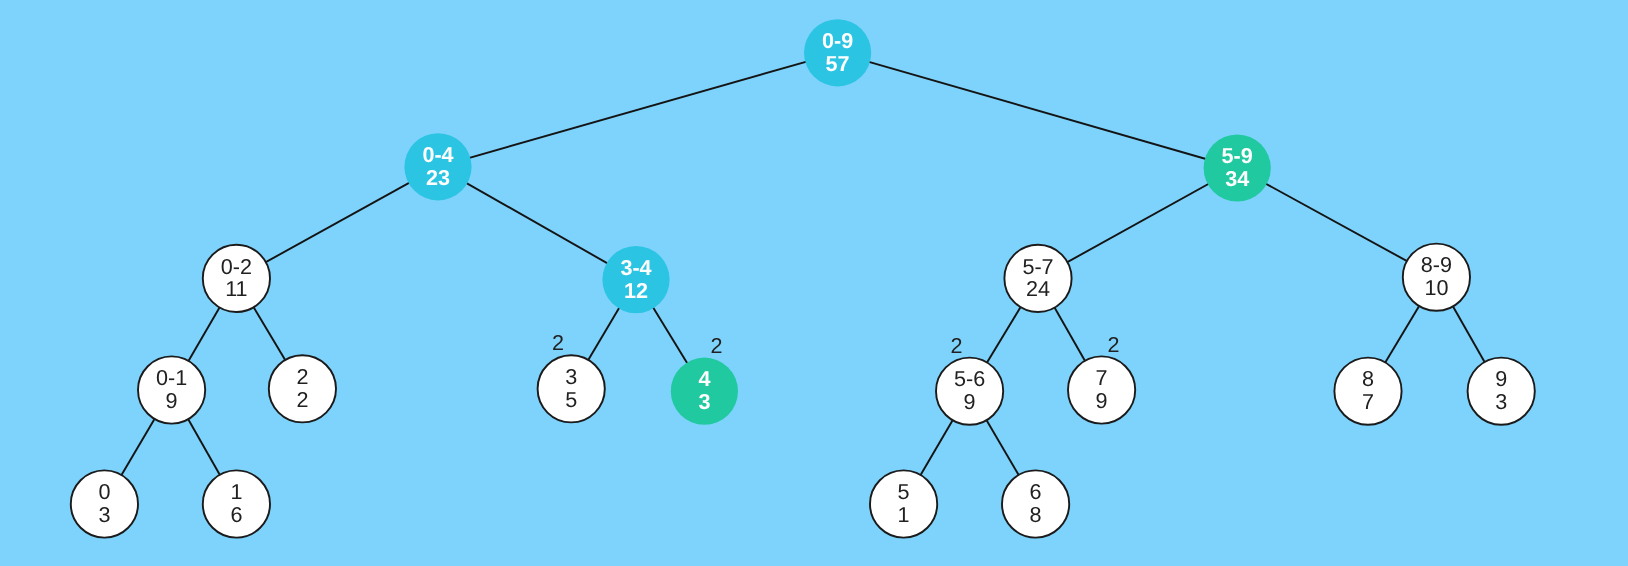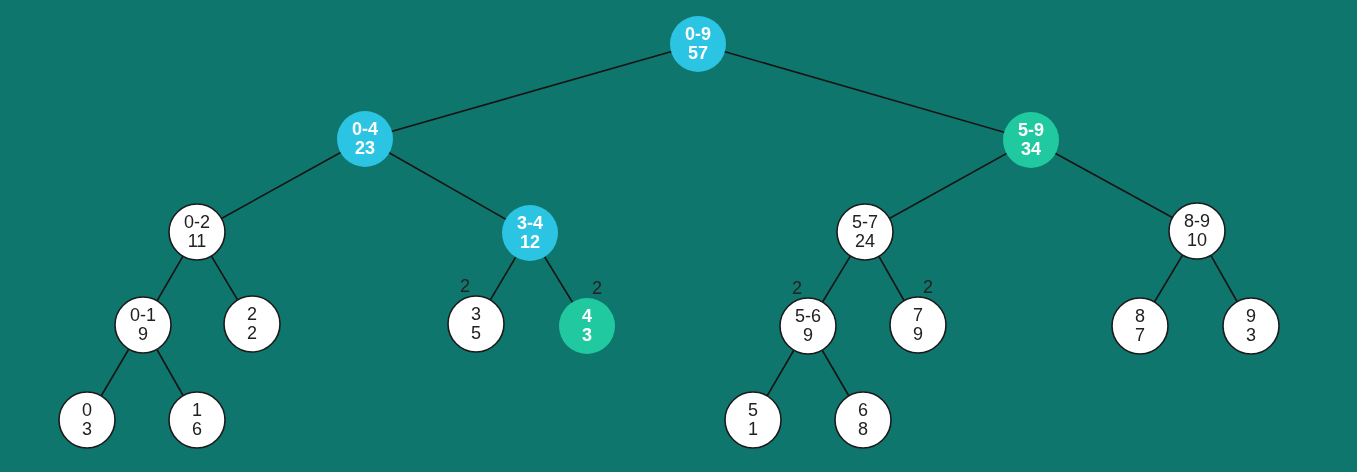--- a/index.html
+++ b/index.html
@@ -4,21 +4,21 @@
 <style>
   html, body {
     margin: 0;
     padding: 0;
     background: #ffffff;
   }
   .canvas {
     position: relative;
     width: 1357px;
     height: 472px;
-    background: #0f766e;
+    background: #7dd3fc;
     overflow: hidden;
   }
   svg text {
     font-family: "Liberation Sans", "DejaVu Sans", sans-serif;
     user-select: none;
   }
 </style>
 </head>
 <body>
 

